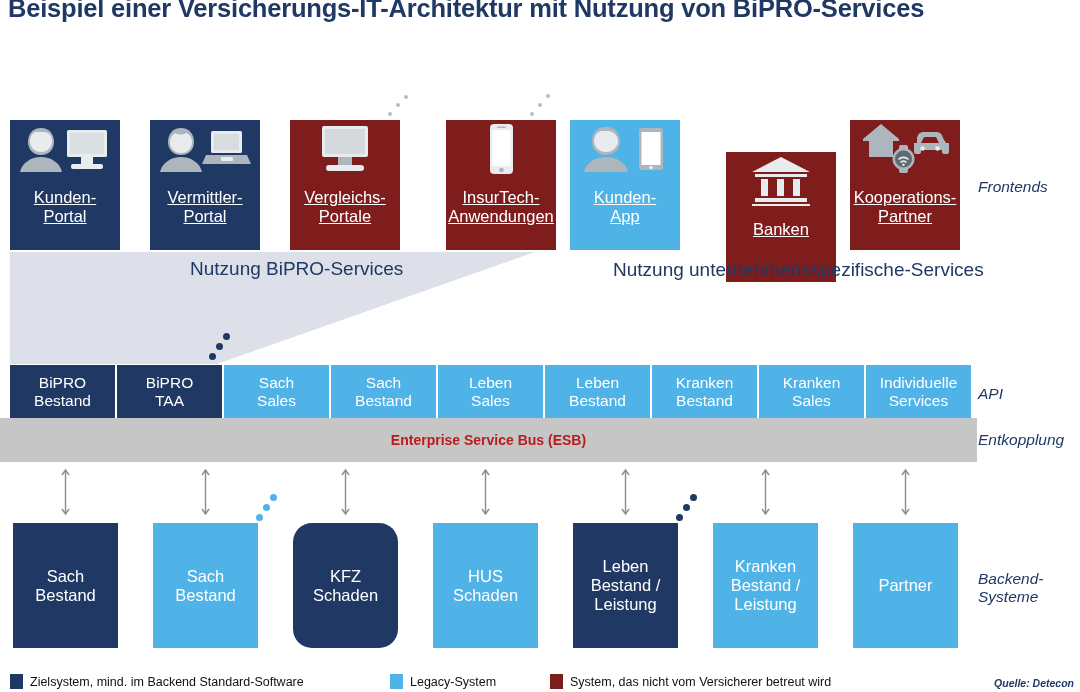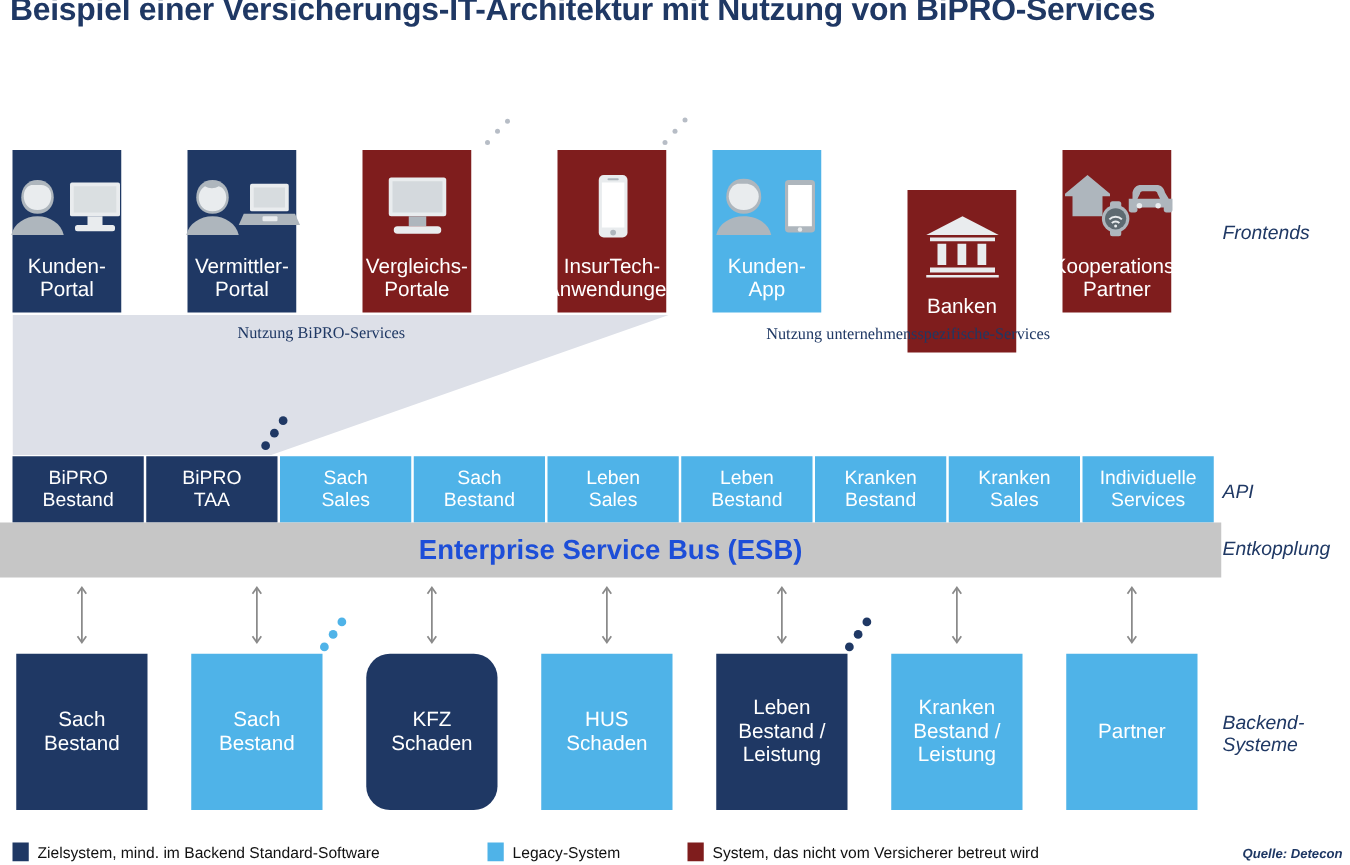--- a/index.html
+++ b/index.html
@@ -40,23 +40,23 @@
     line-height: 1.14;
   }
   .navy      { background: #1f3864; }
   .lightblue { background: #4FB3E8; }
   .gray      { background: #7f1d1d; }
 
   
   .fe {
     top: 120px;
     height: 130px;
-    width: 87px;
+    width: 110px;
     justify-content: flex-start;
-    padding-top: 16px;
+    text-decoration: underline;
   }
   .fe .fe-icon {
     height: 62px;
     display: flex;
     align-items: center;
     justify-content: center;
   }
   .fe .fe-label {
     margin-top: 6px;
     font-size: 16.5px;
@@ -73,24 +73,23 @@
   .wedge {
     position: absolute;
     left: 10px;
     top: 252px;
     width: 525px;
     height: 112px;
   }
 
   .usage-label {
     position: absolute;
-    font-size: 13px;
+    font-size: 19px;
     color: #1f3864;
     white-space: nowrap;
-    font-family: Liberation Serif, serif;
   }
 
   
   .api {
     top: 365px;
     height: 53px;
     width: 105px;
     justify-content: center;
     font-size: 15.5px;
   }
@@ -102,23 +101,23 @@
     left: 0;
     top: 418px;
     width: 977px;
     height: 44px;
     background: #C6C6C6;
     display: flex;
     align-items: center;
     justify-content: center;
   }
   .esb-text {
-    font-size: 22px;
+    font-size: 14px;
     font-weight: bold;
-    color: #1d4ed8;
+    color: #b91c1c;
   }
 
   
   .arrow {
     position: absolute;
     top: 467px;
     width: 11px;
     height: 50px;
   }
 

